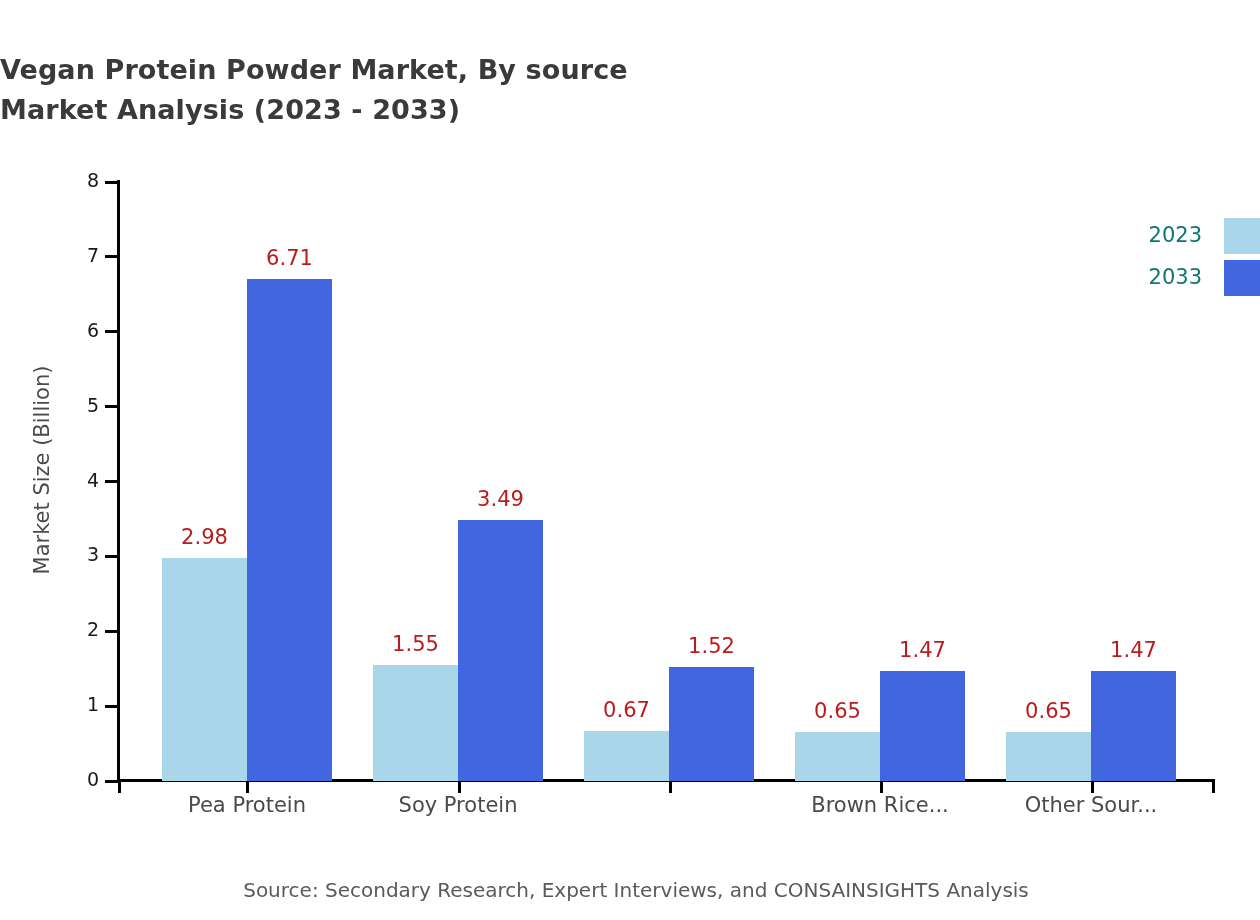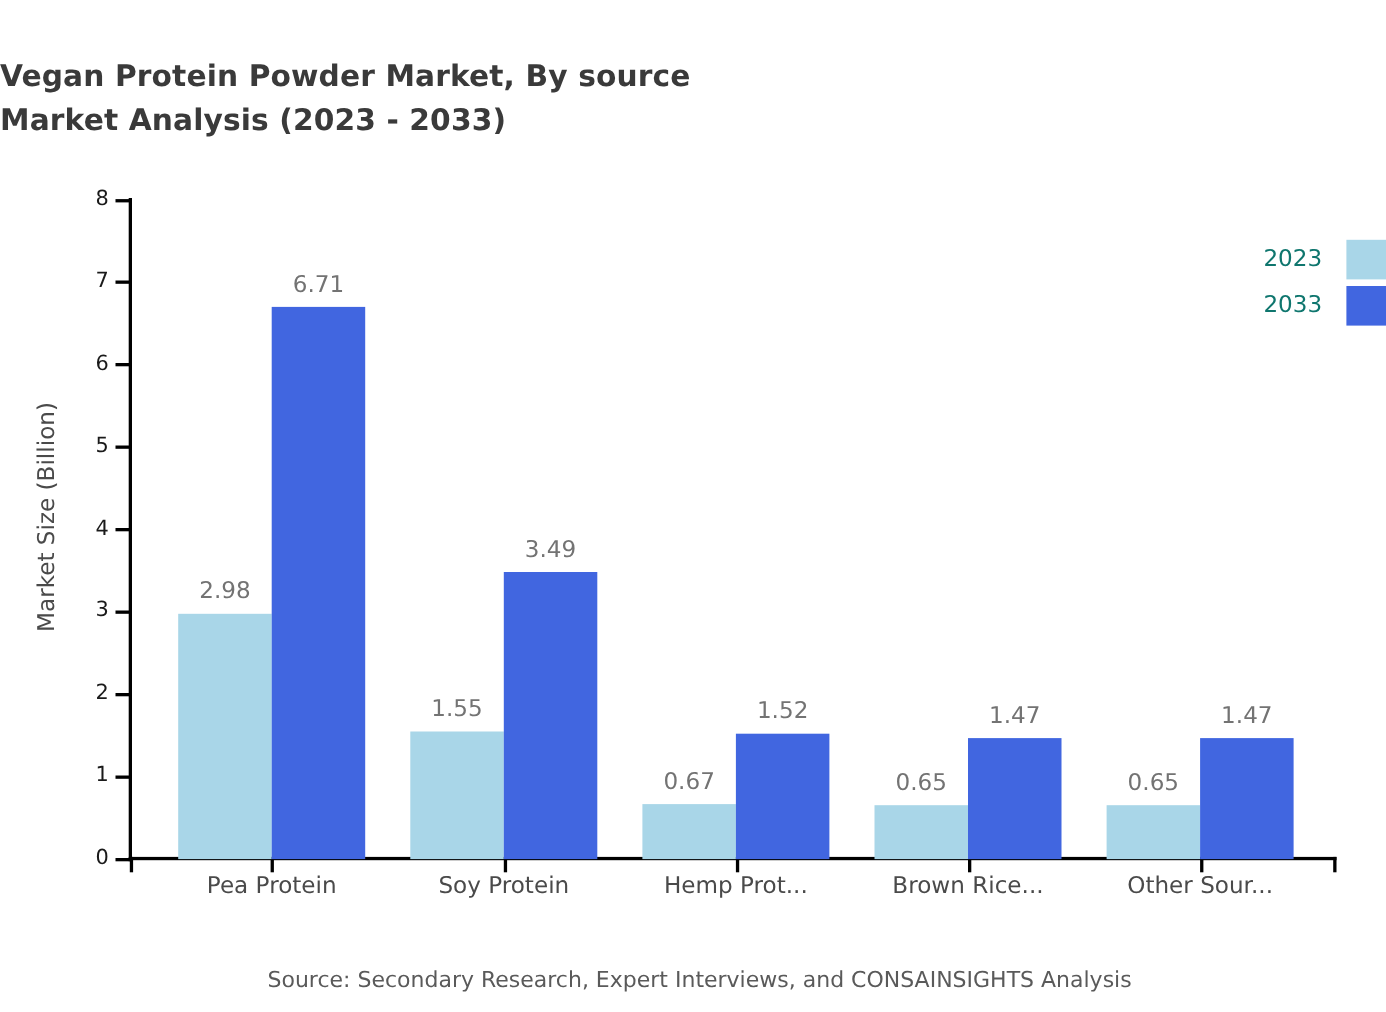--- a/index.html
+++ b/index.html
@@ -51,21 +51,21 @@
     position: absolute;
     left: 0px; top: 0px;
     width: 600px;
     font-size: 21px; color: #4a4a4a;
     transform-origin: 0 0;
     transform: rotate(-90deg) translate(-770px, 30px);
     text-align: center;
   }
   .bar-label {
     position: absolute;
-    font-size: 21px; color: #737373;
+    font-size: 21px; color: #b91c1c;
     text-align: center; white-space: nowrap;
   }
 
   
   .legend { position: absolute; left: 1130px; top: 218px; width: 130px; }
   .legend-row { position: relative; height: 42px; }
   .legend-text {
     position: absolute; right: 58px; top: 5px;
     font-size: 21px; color: #0f766e; white-space: nowrap;
   }
@@ -147,21 +147,20 @@
     <div class="xcat-label" style="left: 97px; width: 300px;">Pea Protein</div>
     <div style="position: absolute; left: 373px; top: 664.944px; width: 85px; height: 116.056px; background: rgb(169, 214, 232);"></div>
     <div class="bar-label" style="left: 343px; width: 145px; top: 631.944px;">1.55</div>
     <div style="position: absolute; left: 458px; top: 519.686px; width: 85px; height: 261.314px; background: rgb(65, 102, 224);"></div>
     <div class="bar-label" style="left: 428px; width: 145px; top: 486.686px;">3.49</div>
     <div class="xcat-label" style="left: 308px; width: 300px;">Soy Protein</div>
     <div style="position: absolute; left: 584px; top: 730.834px; width: 85px; height: 50.1663px; background: rgb(169, 214, 232);"></div>
     <div class="bar-label" style="left: 554px; width: 145px; top: 697.834px;">0.67</div>
     <div style="position: absolute; left: 669px; top: 667.19px; width: 85px; height: 113.81px; background: rgb(65, 102, 224);"></div>
     <div class="bar-label" style="left: 639px; width: 145px; top: 634.19px;">1.52</div>
-    <div class="xcat-label" style="left: 519px; width: 300px;">Hemp Prot...</div>
     <div style="position: absolute; left: 795px; top: 732.331px; width: 85px; height: 48.6688px; background: rgb(169, 214, 232);"></div>
     <div class="bar-label" style="left: 765px; width: 145px; top: 699.331px;">0.65</div>
     <div style="position: absolute; left: 880px; top: 670.934px; width: 85px; height: 110.066px; background: rgb(65, 102, 224);"></div>
     <div class="bar-label" style="left: 850px; width: 145px; top: 637.934px;">1.47</div>
     <div class="xcat-label" style="left: 730px; width: 300px;">Brown Rice...</div>
     <div style="position: absolute; left: 1006px; top: 732.331px; width: 85px; height: 48.6688px; background: rgb(169, 214, 232);"></div>
     <div class="bar-label" style="left: 976px; width: 145px; top: 699.331px;">0.65</div>
     <div style="position: absolute; left: 1091px; top: 670.934px; width: 85px; height: 110.066px; background: rgb(65, 102, 224);"></div>
     <div class="bar-label" style="left: 1061px; width: 145px; top: 637.934px;">1.47</div>
     <div class="xcat-label" style="left: 941px; width: 300px;">Other Sour...</div>

